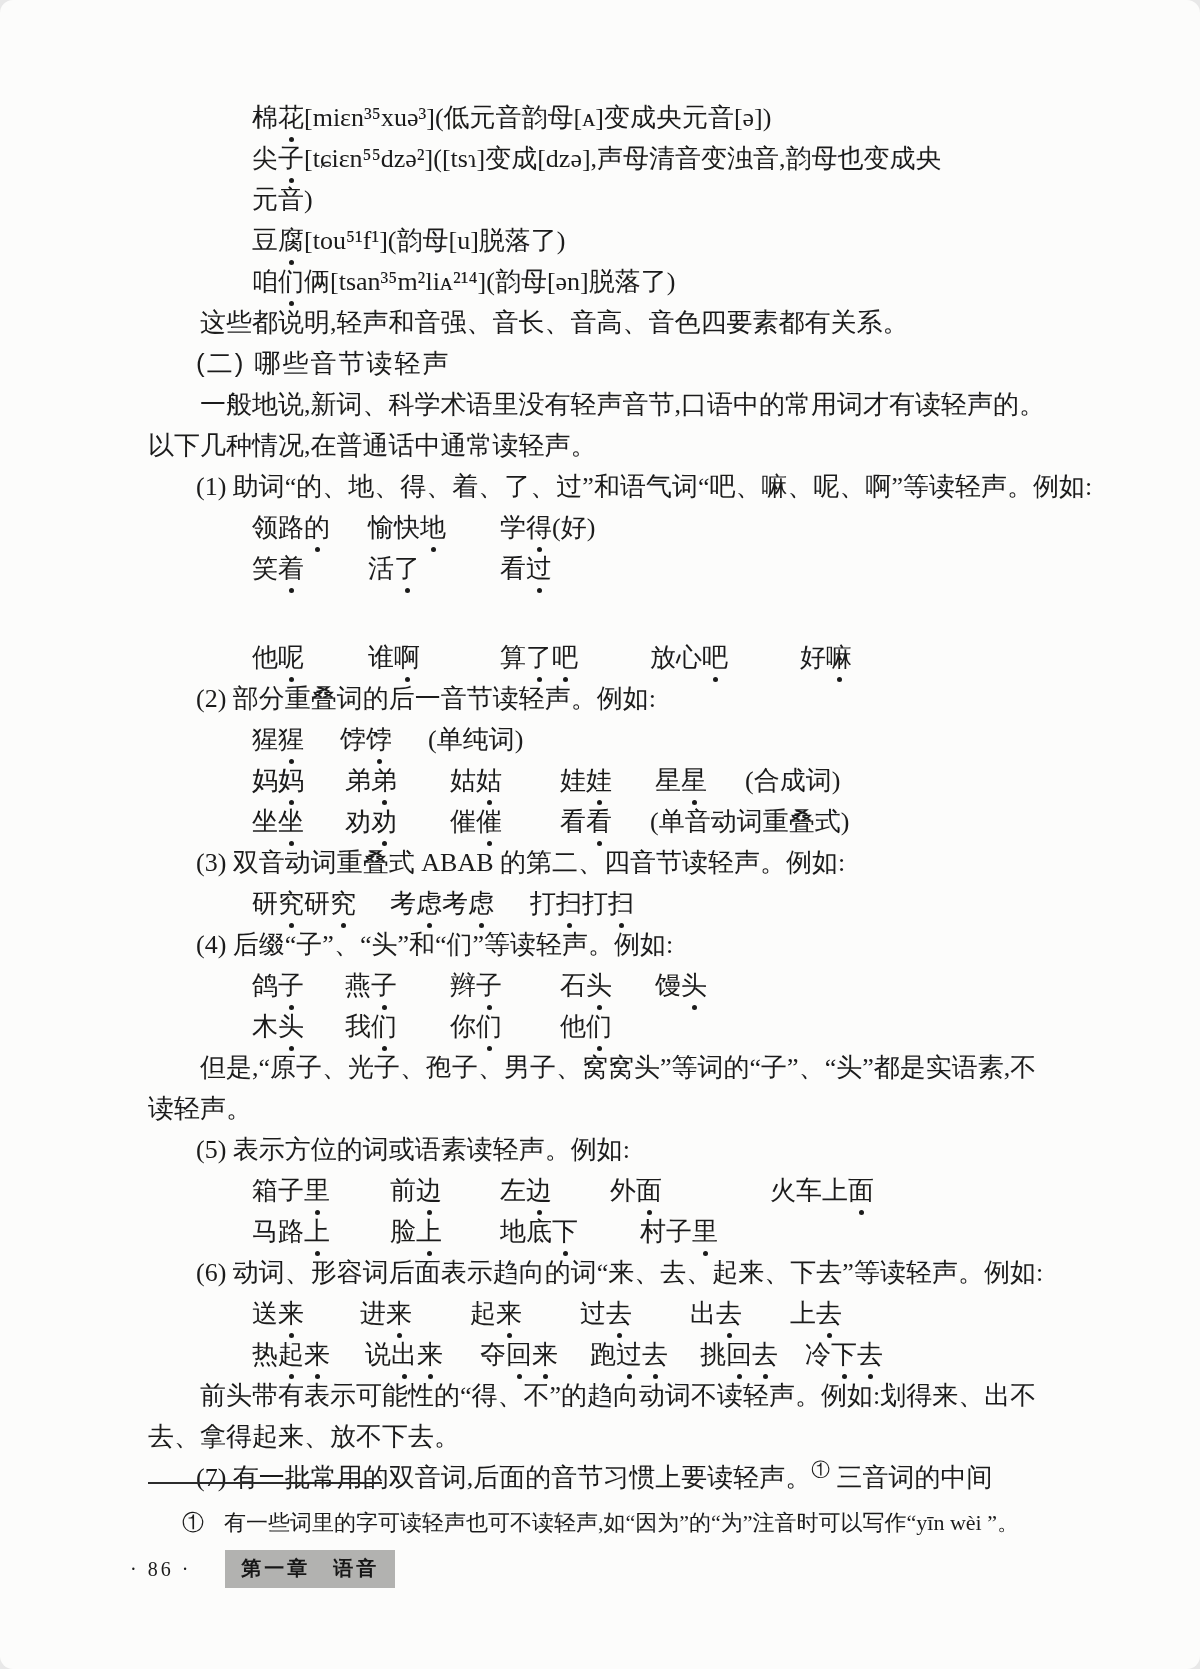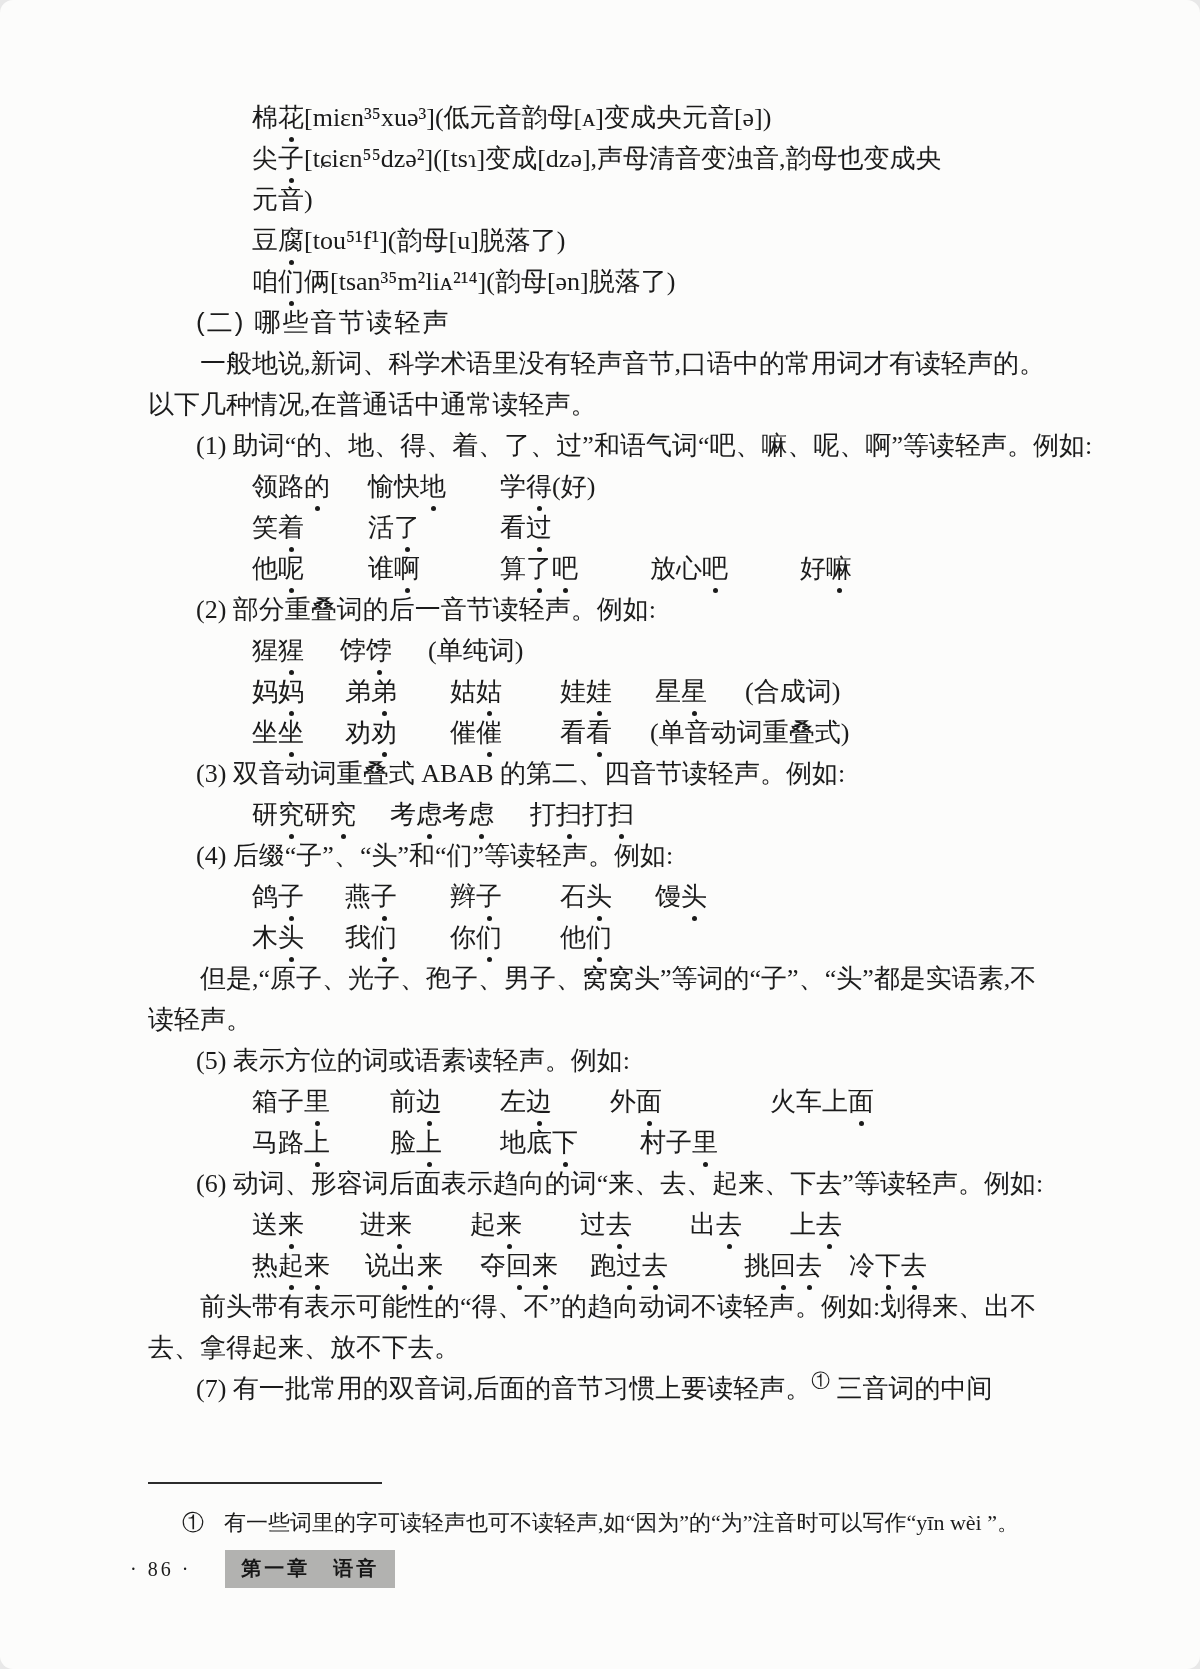--- a/index.html
+++ b/index.html
@@ -65,38 +65,39 @@
 <body>
 
 <div class="page">
 
   <div class="content">
       <div class="line ipa">棉<span class="qs">花</span>[miɛn³⁵xuə³](低元音韵母[ᴀ]变成央元音[ə])</div>
       <div class="line ipa">尖<span class="qs">子</span>[tɕiɛn⁵⁵dzə²]([tsɿ]变成[dzə],声母清音变浊音,韵母也变成央</div>
       <div class="line ipa">元音)</div>
       <div class="line ipa">豆<span class="qs">腐</span>[tou⁵¹f¹](韵母[u]脱落了)</div>
       <div class="line ipa">咱<span class="qs">们</span>俩[tsan³⁵m²liᴀ²¹⁴](韵母[ən]脱落了)</div>
+      <div class="line para indent">这些都说明,轻声和音强、音长、音高、音色四要素都有关系。</div>
       <div class="line heading">(二) 哪些音节读轻声</div>
       <div class="line para indent">一般地说,新词、科学术语里没有轻声音节,口语中的常用词才有读轻声的。</div>
       <div class="line para">以下几种情况,在普通话中通常读轻声。</div>
       <div class="line item">(1) 助词“的、地、得、着、了、过”和语气词“吧、嘛、呢、啊”等读轻声。例如:</div>
       <div class="line examples">
         <span class="word" style="min-width: 116px;">领路<span class="qs">的</span></span>
         <span class="word" style="min-width: 132px;">愉快<span class="qs">地</span></span>
         <span class="word">学<span class="qs">得</span>(好)</span>
       </div>
       <div class="line examples">
         <span class="word" style="min-width: 116px;">笑<span class="qs">着</span></span>
         <span class="word" style="min-width: 132px;">活<span class="qs">了</span></span>
         <span class="word">看<span class="qs">过</span></span>
       </div>
       <div class="line examples">
         <span class="word" style="min-width: 116px;">他<span class="qs">呢</span></span>
         <span class="word" style="min-width: 132px;">谁<span class="qs">啊</span></span>
-        <span class="word" style="min-width: 150px;">算<span class="qs">了</span><span class="qs">吧</span></span>
+        <span class="word" style="min-width: 150px; margin-top: 48px;">算<span class="qs">了</span><span class="qs">吧</span></span>
         <span class="word" style="min-width: 150px;">放心<span class="qs">吧</span></span>
         <span class="word">好<span class="qs">嘛</span></span>
       </div>
       <div class="line item">(2) 部分重叠词的后一音节读轻声。例如:</div>
       <div class="line examples">
         <span class="word" style="min-width: 88px;">猩<span class="qs">猩</span></span>
         <span class="word" style="min-width: 88px;">饽<span class="qs">饽</span></span>
         <span class="word">(单纯词)</span>
       </div>
       <div class="line examples">
@@ -157,21 +158,21 @@
         <span class="word" style="min-width: 110px;">起<span class="qs">来</span></span>
         <span class="word" style="min-width: 110px;">过<span class="qs">去</span></span>
         <span class="word" style="min-width: 100px;">出<span class="qs">去</span></span>
         <span class="word">上<span class="qs">去</span></span>
       </div>
       <div class="line examples">
         <span class="word" style="min-width: 113px;">热<span class="qs">起</span><span class="qs">来</span></span>
         <span class="word" style="min-width: 115px;">说<span class="qs">出</span><span class="qs">来</span></span>
         <span class="word" style="min-width: 110px;">夺<span class="qs">回</span><span class="qs">来</span></span>
         <span class="word" style="min-width: 110px;">跑<span class="qs">过</span><span class="qs">去</span></span>
-        <span class="word" style="min-width: 105px; margin-left: 44px;">挑<span class="qs">回</span><span class="qs">去</span></span>
+        <span class="word" style="min-width: 105px;">挑<span class="qs">回</span><span class="qs">去</span></span>
         <span class="word">冷<span class="qs">下</span><span class="qs">去</span></span>
       </div>
       <div class="line para indent">前头带有表示可能性的“得、不”的趋向动词不读轻声。例如:划得来、出不</div>
       <div class="line para">去、拿得起来、放不下去。</div>
       <div class="line item">(7) 有一批常用的双音词,后面的音节习惯上要读轻声。<span class="supref">①</span> 三音词的中间</div>
     </div>
 
   <div class="fn-rule"></div>
 
   <div class="footnote">

